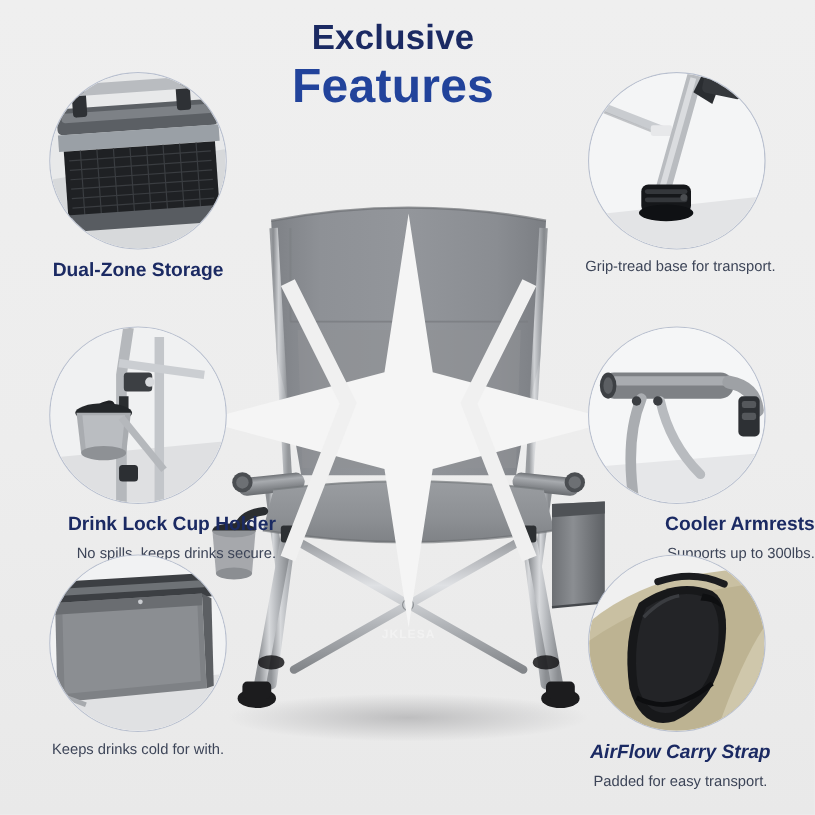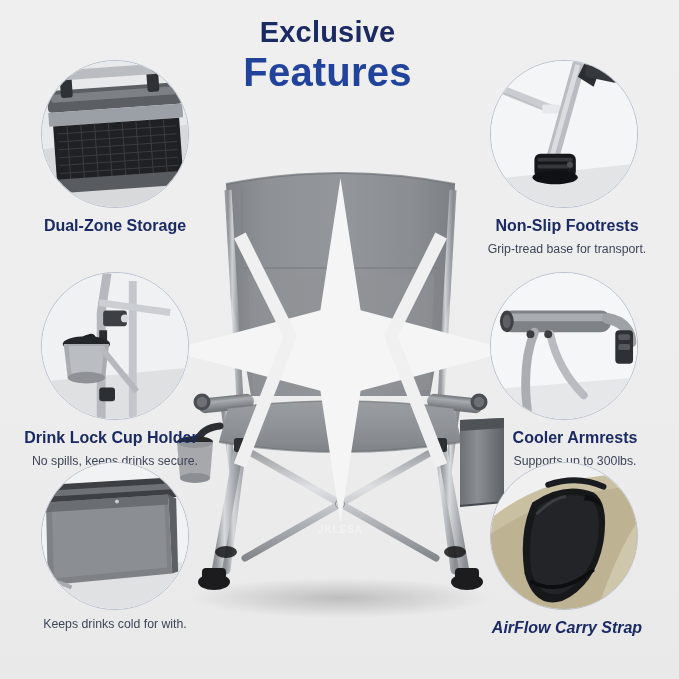--- a/index.html
+++ b/index.html
@@ -49,21 +49,21 @@
   
   .feature {
     position: absolute;
     width: 230px;
     text-align: center;
   }
   .feature.left  { left: 0px; }
   .feature.right { left: 449px; }
 
   .f-row1 { top: 60px; }
-  .f-row2 { top: 272px; }
+  .f-row2 { top: 272px; text-align: right; }
   .f-row3 { top: 462px; }
 
   .circle-wrap {
     position: relative;
     width: 148px;
     height: 148px;
     margin: 0 auto;
   }
   .circle {
     position: absolute;
@@ -366,21 +366,20 @@
           <g transform="translate(44 94)">
             <rect x="0" y="0" width="42" height="24" rx="6" fill="#15171a"></rect>
             <rect x="3" y="4" width="36" height="4" rx="2" fill="#34373b"></rect>
             <rect x="3" y="11" width="36" height="4" rx="2" fill="#34373b"></rect>
             <ellipse cx="21" cy="24" rx="23" ry="7" fill="#0f1114"></ellipse>
             <circle cx="36" cy="11" r="3" fill="#4a4d51"></circle>
           </g>
         </svg>
       </div>
     </div>
-    <div class="f-title">Non-Slip Footrests</div>
     <div class="f-sub">Grip-tread base for transport.</div>
   </div>
 
   <div class="feature right f-row2">
     <div class="circle-wrap">
       <div class="circle">
         <svg viewBox="0 0 148 148" aria-hidden="true">
           <rect width="148" height="148" fill="#f5f6f7"></rect>
           <path d="M0 118 L148 106 L148 148 L0 148 Z" fill="#e6e7e9"></path>
           <g>
@@ -415,15 +414,16 @@
           <path d="M42 40 Q74 18 104 30 Q120 40 114 80 Q106 124 72 140 Q44 148 34 112 Q28 70 42 40 Z" fill="#17181a"></path>
           <path d="M48 44 Q76 26 100 36 Q113 46 108 80 Q100 118 72 132 Q49 138 41 110 Q36 72 48 44 Z" fill="#232427"></path>
           <path d="M46 52 Q62 36 76 34" stroke="#3a3c40" stroke-width="3" fill="none"></path>
           <path d="M96 32 q14 2 16 12 q-8 -6 -18 -6 Z" fill="#0e0f11"></path>
           <path d="M40 120 Q70 136 104 108" stroke="#0d0e10" stroke-width="4" fill="none"></path>
           <path d="M58 22 Q88 12 114 24" stroke="#1b1c1f" stroke-width="6" fill="none" stroke-linecap="round"></path>
         </svg>
       </div>
     </div>
     <div class="f-title">AirFlow Carry Strap</div>
+    <div class="f-sub">Padded for easy transport.</div>
   </div>
 
 </div>
 
 </body></html>

